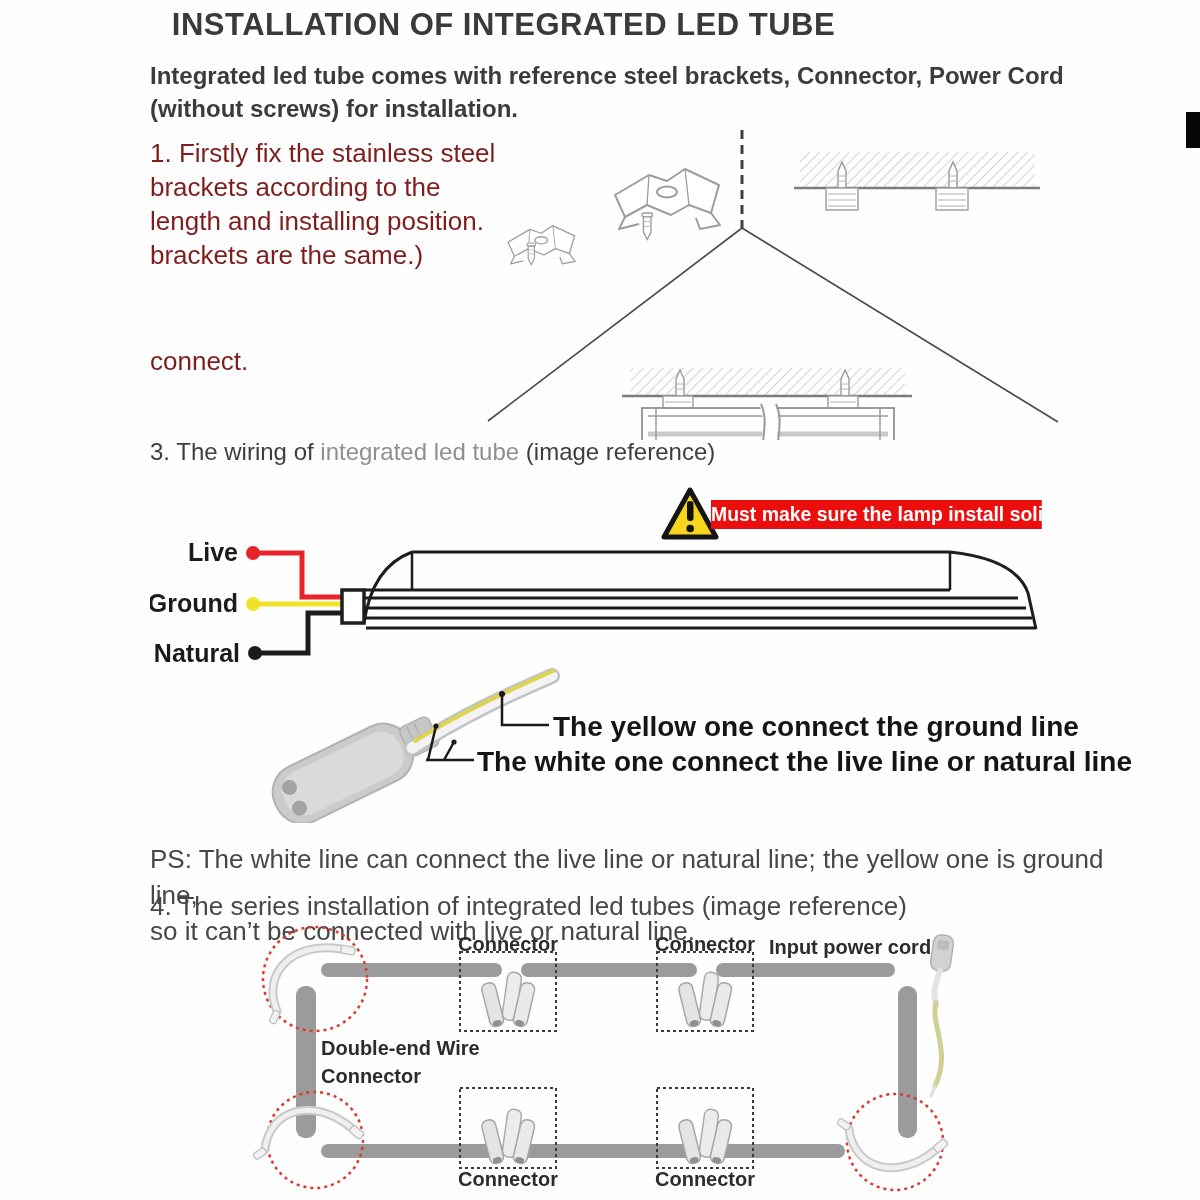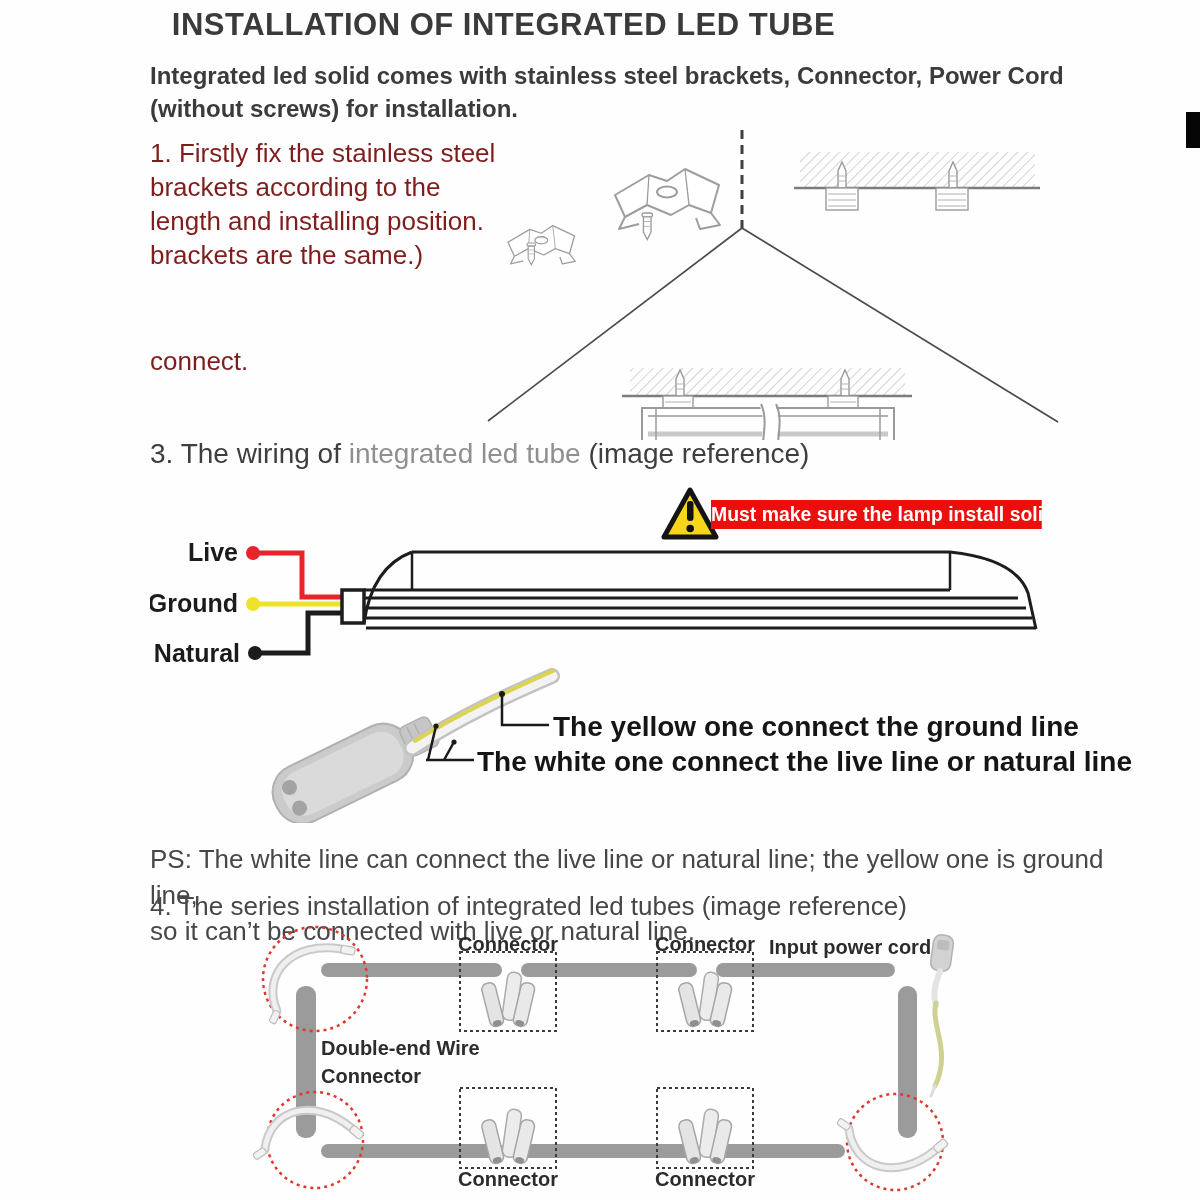--- a/index.html
+++ b/index.html
@@ -5,21 +5,21 @@
   html,body{margin:0;padding:0;background:#ffffff;}
   #sheet{position:relative;width:1200px;height:1200px;background:#fefefe;overflow:hidden;
          font-family:"Liberation Sans", sans-serif;}
   .abs{position:absolute;}
   #title{left:0;top:7px;width:993px;text-align:center;font-size:31px;font-weight:bold;
          color:#3a3a3a;letter-spacing:.5px;margin-left:7px;}
   .intro{left:150px;top:59px;width:940px;font-size:24px;font-weight:bold;color:#3b3b3b;line-height:33px;}
   .steptext{left:150px;width:350px;font-size:26px;color:#7f1d1d;line-height:34px;}
   #step1{top:136px;}
   #step2{top:344px;}
-  #step3{left:150px;top:438px;font-size:28px;color:#3e3e3e;text-align:center;}
+  #step3{left:150px;top:438px;font-size:24px;color:#3e3e3e;text-align:center;}
   #step3 .hl{color:#8f8f8f;}
   #ps{left:150px;top:820px;width:960px;font-size:26px;color:#474747;line-height:36px;margin-top:21px;}
   #step4{left:150px;top:891px;font-size:26px;color:#474747;}
   #banner{left:711px;top:500px;width:341px;height:29px;background:#ec0d0d;color:#ffffff;
           font-size:20px;font-weight:bold;text-align:center;line-height:29px;white-space:nowrap;
           transform:scaleX(.97);transform-origin:left;}
   .cordnote{font-size:28px;font-weight:bold;color:#151515;white-space:nowrap;}
   #note-yellow{left:553px;top:711px;}
   #note-white{left:477px;top:746px;}
   #edge-mark{left:1186px;top:112px;width:14px;height:36px;background:#060606;}
@@ -27,21 +27,21 @@
   svg text{font-family:"Liberation Sans", sans-serif;}
 </style>
 </head>
 <body>
 
 <div id="sheet">
 
   <div id="title" class="abs">INSTALLATION OF INTEGRATED LED TUBE</div>
 
   <div class="intro abs">
-    <div>Integrated led solid comes with stainless steel brackets, Connector, Power Cord</div>
+    <div>Integrated led tube comes with reference steel brackets, Connector, Power Cord</div>
     <div>(without screws) for installation.</div>
   </div>
 
   <div id="edge-mark" class="abs"></div>
 
   <div id="step1" class="steptext abs">
     <div>1. Firstly fix the stainless steel</div>
     <div>brackets according to the</div>
     <div>length and installing position.</div>
     <div>brackets are the same.)</div>

